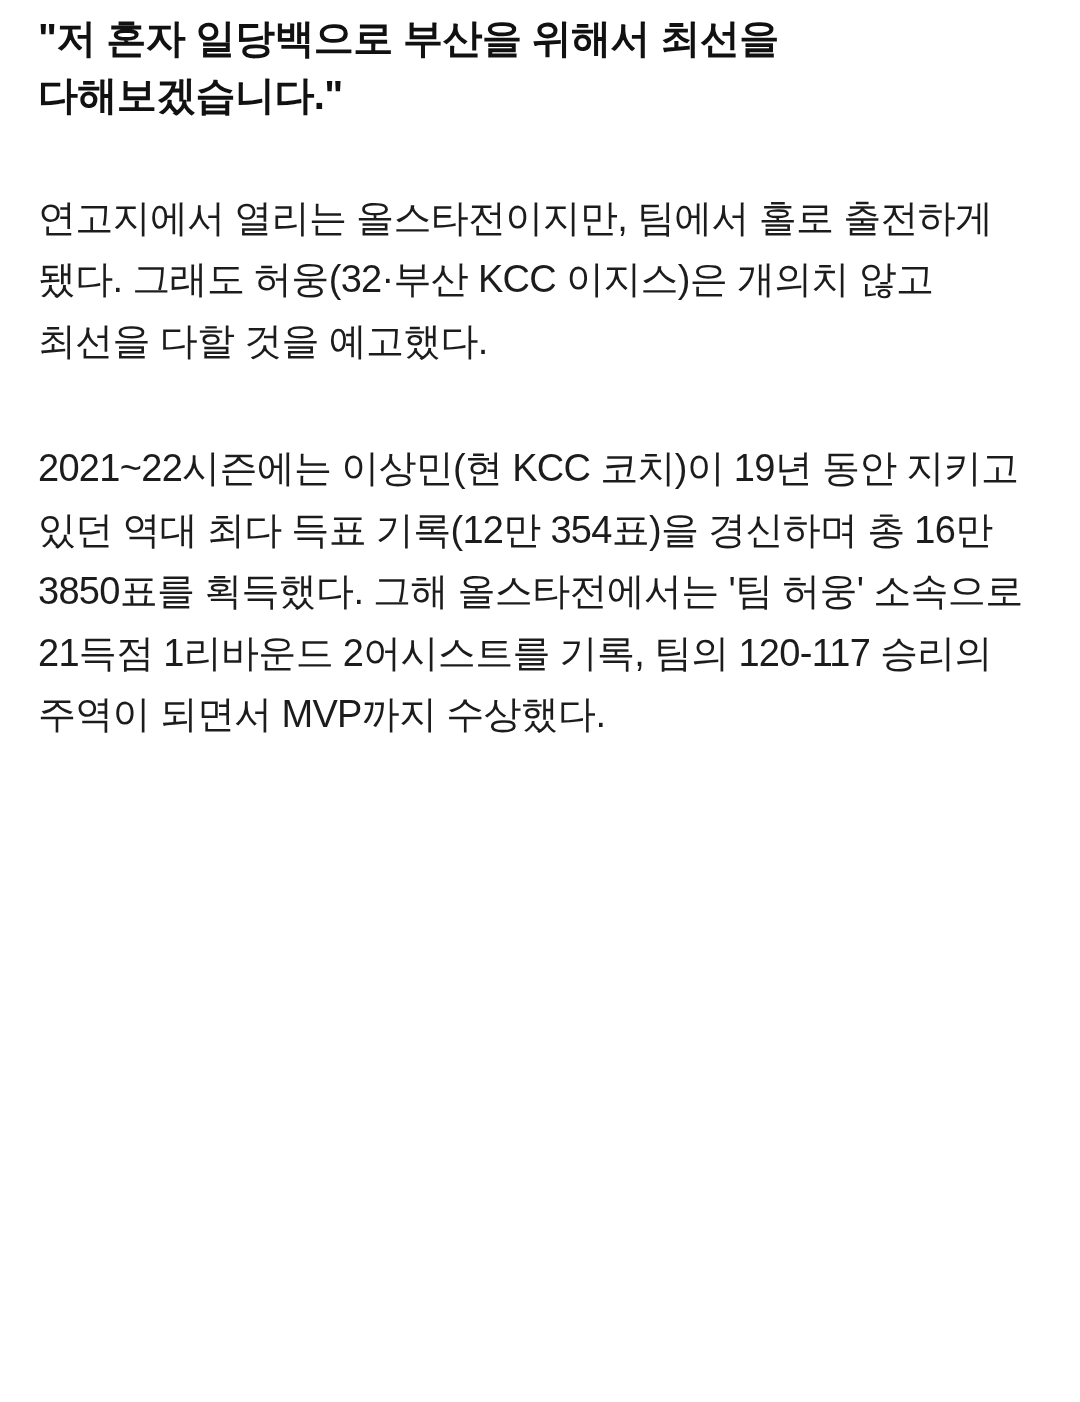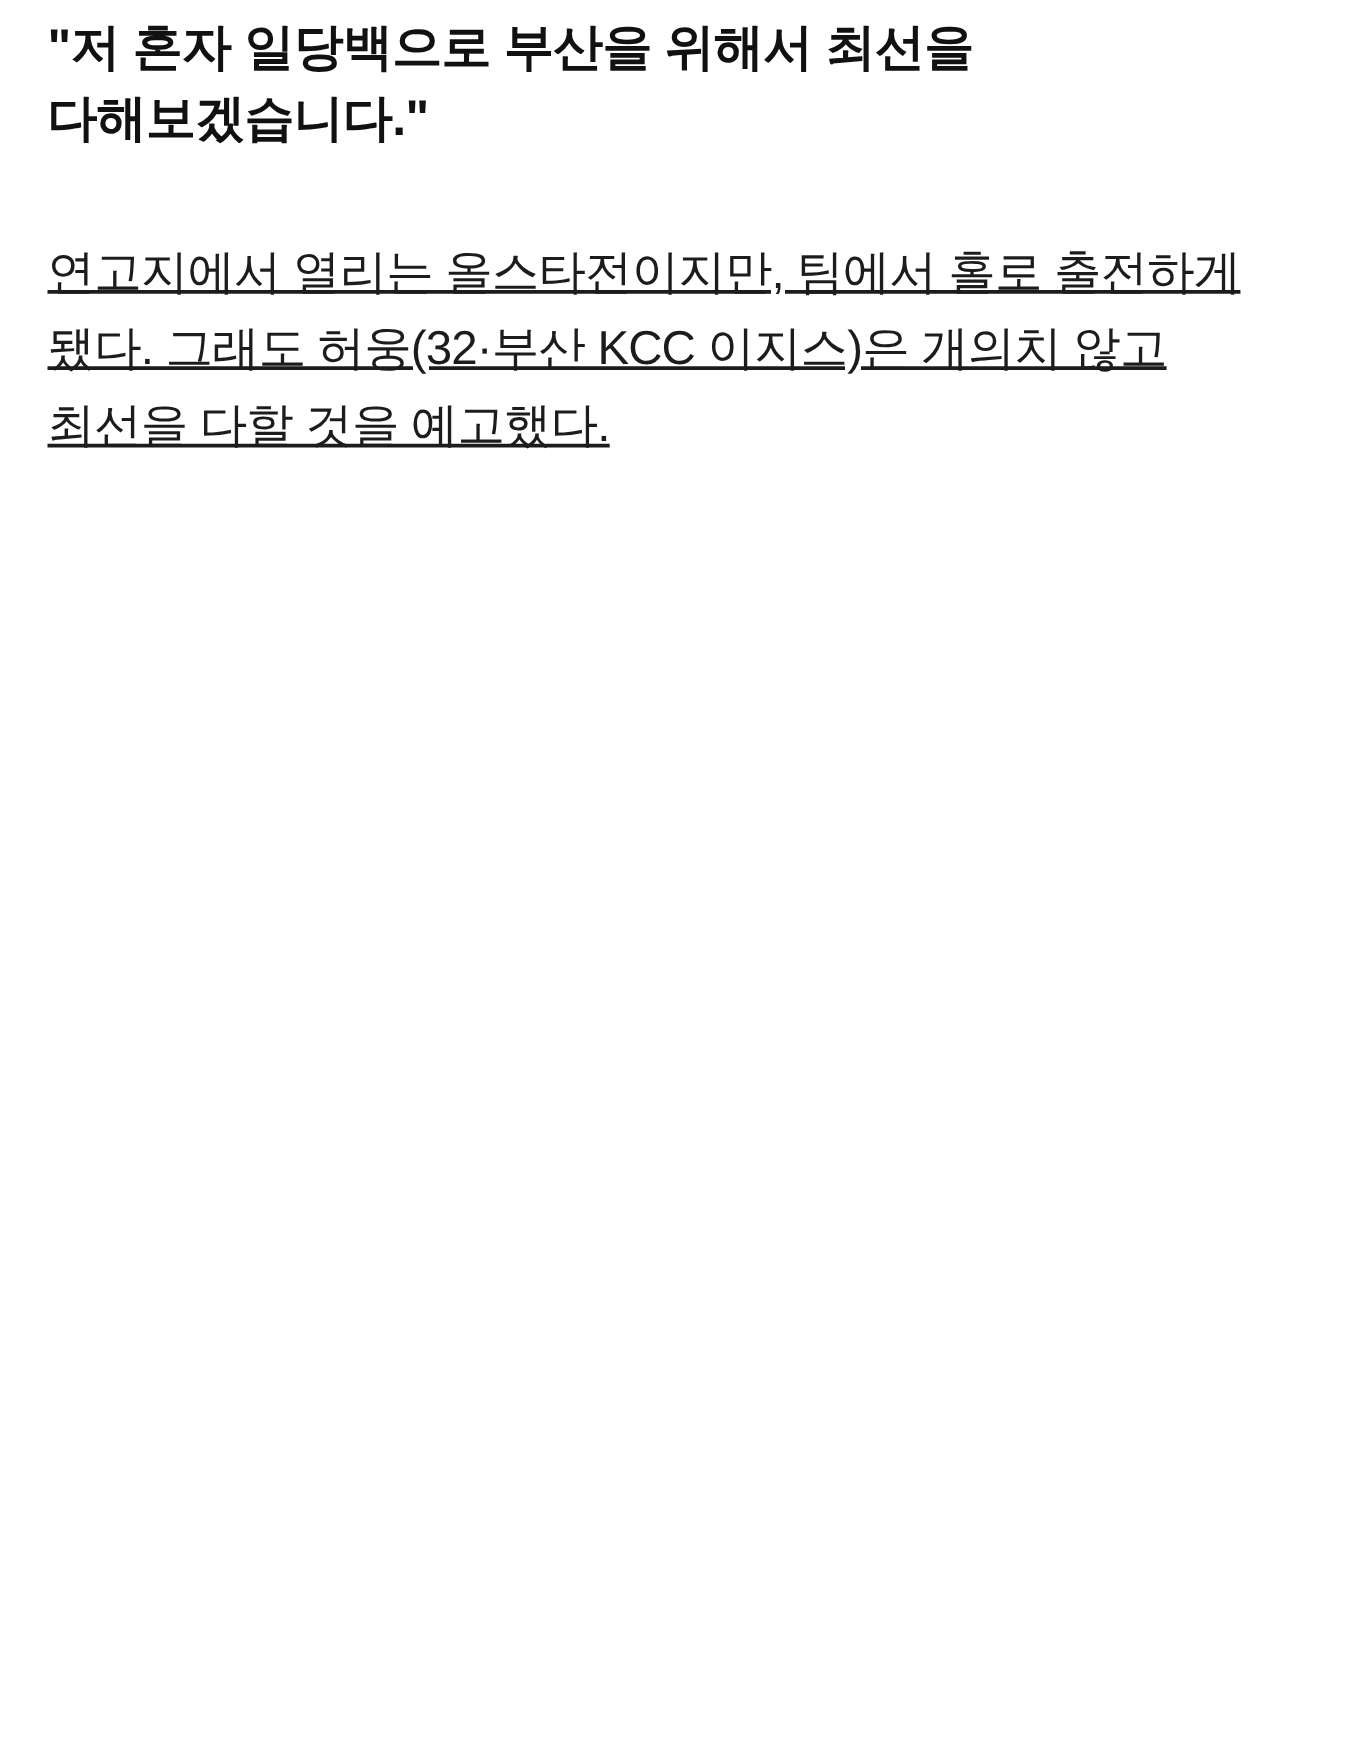--- a/index.html
+++ b/index.html
@@ -29,25 +29,25 @@
     word-break: keep-all;
   }
   .para {
     font-size: 38px;
     line-height: 1.62;
     font-weight: 400;
     letter-spacing: -0.7px;
     color: #1c1c1c;
     margin: 0 0 66px 0;
     word-break: keep-all;
-    text-decoration: underline;
   }
   .para:last-child {
     margin-bottom: 0;
   }
 </style>
 </head>
 <body>
 
 <div class="article">
   <p class="lead">"저 혼자 일당백으로 부산을 위해서 최선을 다해보겠습니다."</p>
   <p class="para">연고지에서 열리는 올스타전이지만, 팀에서 홀로 출전하게 됐다. 그래도 허웅(32·부산 KCC 이지스)은 개의치 않고 최선을 다할 것을 예고했다.</p>
+  <p class="para">2021~22시즌에는 이상민(현 KCC 코치)이 19년 동안 지키고 있던 역대 최다 득표 기록(12만 354표)을 경신하며 총 16만 3850표를 획득했다. 그해 올스타전에서는 '팀 허웅' 소속으로 21득점 1리바운드 2어시스트를 기록, 팀의 120-117 승리의 주역이 되면서 MVP까지 수상했다.</p>
 </div>
 
 </body></html>

